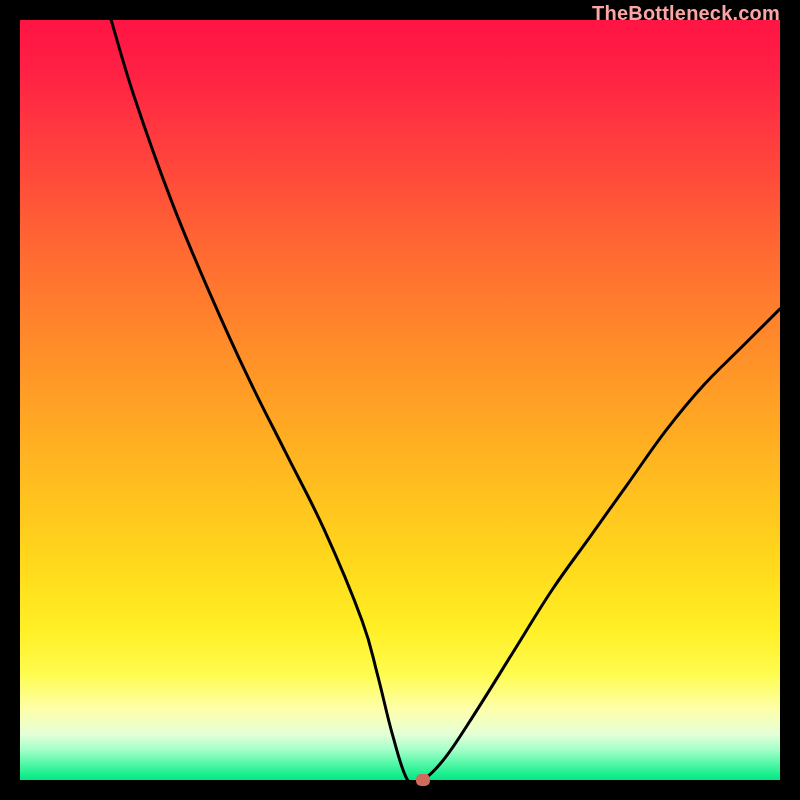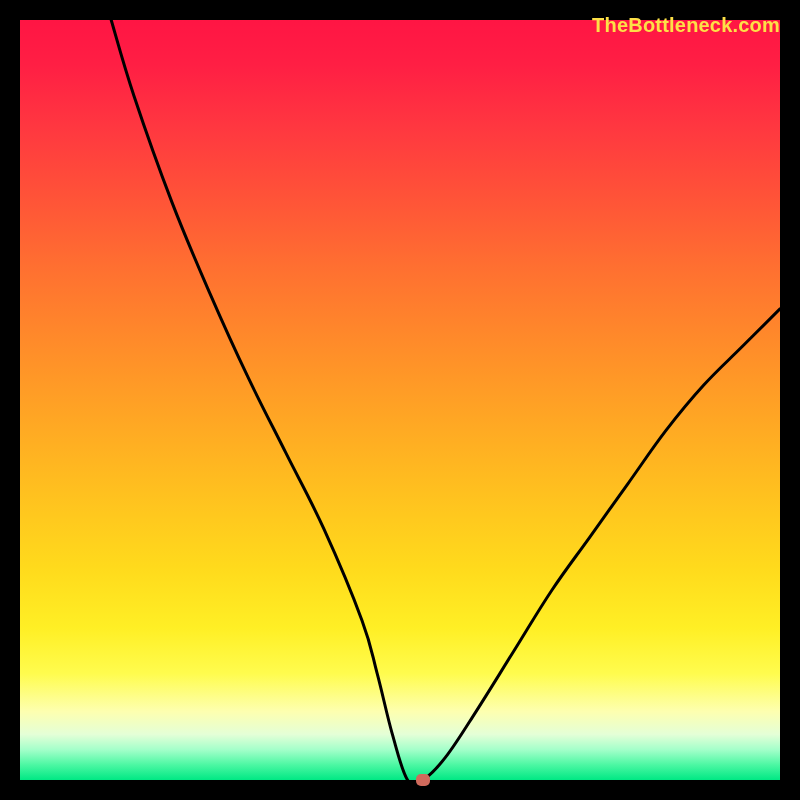--- a/index.html
+++ b/index.html
@@ -31,23 +31,23 @@
       #fffc4e 86%,
       #fdffb0 91%,
       #e4ffd7 94%,
       #a4ffca 96%,
       #4cf7a3 98%,
       #00e884 100%
     );
   }
   .watermark {
     position: absolute;
-    top: 14px;
+    top: 2px;
     right: 20px;
-    color: #fde047;
+    color: #fca5a5;
     font-size: 20px;
     font-weight: 600;
     letter-spacing: 0.2px;
     z-index: 10;
   }
   svg.curve {
     position: absolute;
     left: 0;
     top: 0;
     width: 760px;

